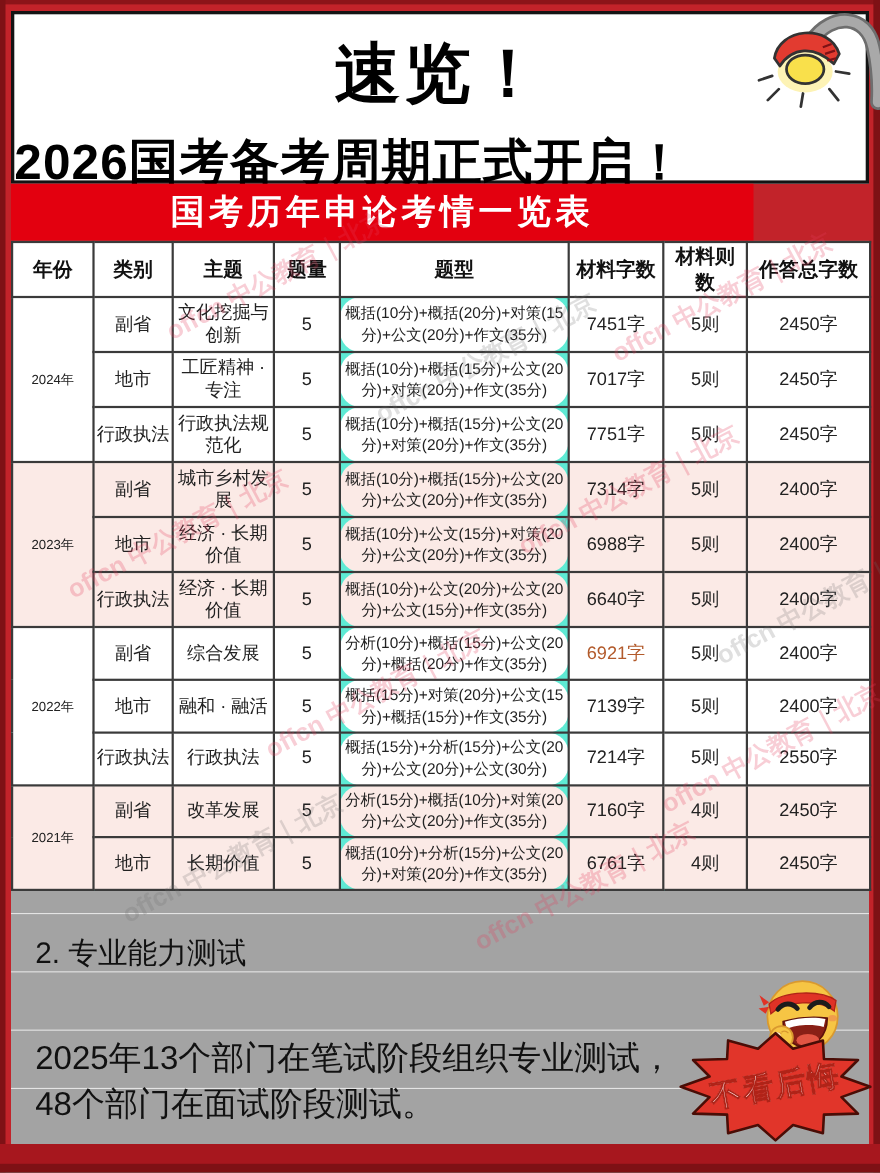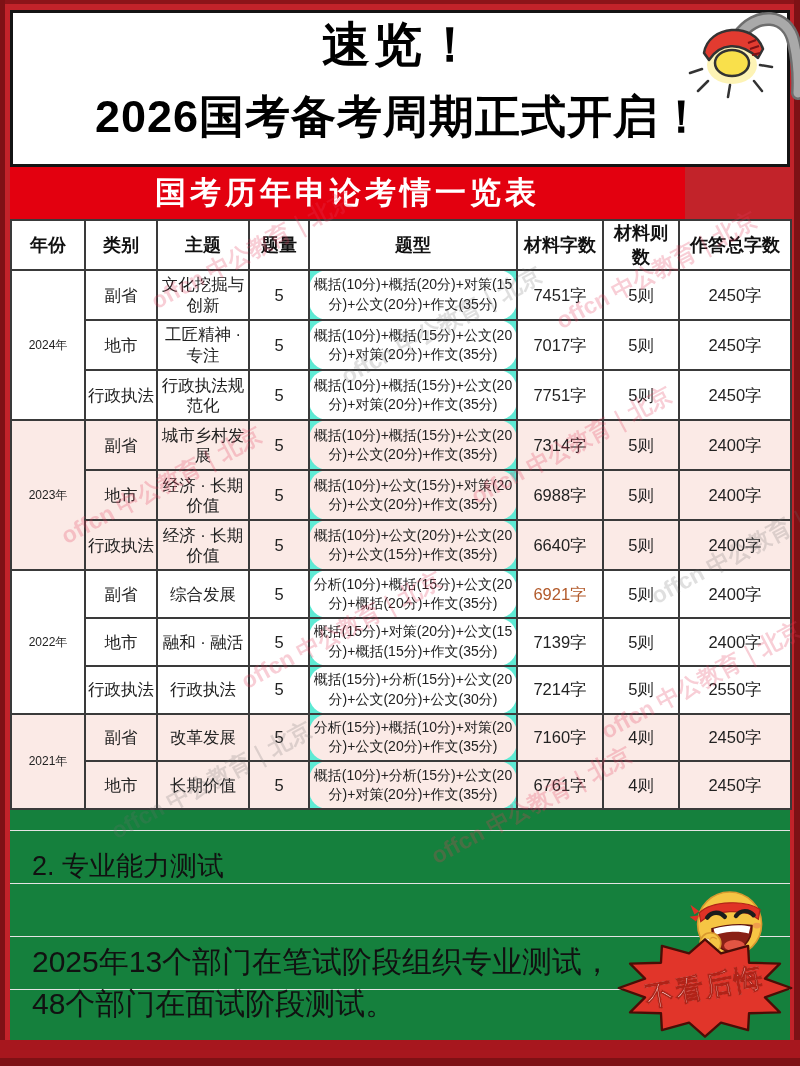--- a/index.html
+++ b/index.html
@@ -12,22 +12,22 @@
   .edge-top{position:absolute;left:0;top:0;width:100%;height:4px;background:#8c1419;z-index:2;}
   .edge-left{position:absolute;left:0;top:0;width:5px;height:100%;background:#7e1115;z-index:2;}
   .edge-right{position:absolute;right:0;top:0;width:6px;height:100%;background:#7e1115;z-index:2;}
   .bottom-bar{position:absolute;left:0;bottom:0;width:100%;height:26px;background:#a7171e;border-bottom:8px solid #7e1115;box-sizing:border-box;z-index:2;}
 
   
   .header-card{
     position:absolute;left:10px;top:10px;width:780px;height:157px;
     background:#ffffff;border:3px solid #141414;box-sizing:border-box;z-index:3;
   }
-  .title1{text-align:center;font-size:48px;font-weight:bold;color:#000;letter-spacing:4px;}
-  .title2{margin-top:10px;text-align:center;font-size:45px;font-weight:bold;color:#000;letter-spacing:1px;white-space:nowrap;}
+  .title1{margin-top:14px;text-align:center;font-size:60px;font-weight:bold;color:#000;letter-spacing:4px;}
+  .title2{margin-top:10px;font-size:45px;font-weight:bold;color:#000;letter-spacing:1px;white-space:nowrap;}
 
   
   .banner{
     position:absolute;left:10px;top:167px;width:675px;height:52px;background:#e3000f;
     display:flex;align-items:center;justify-content:center;z-index:3;
   }
   .banner-title{color:#fff;font-size:31px;font-weight:bold;letter-spacing:4px;}
 
   
   .table-wrap{position:absolute;left:10px;top:219px;width:780px;height:591px;background:#5eead4;z-index:3;}
@@ -40,21 +40,21 @@
   tr.white td{background:#ffffff;}
   tr.pink td{background:#fbeae6;}
   .hl{color:#b25a2b;margin-top:32px;}
 
   
   .wm{position:absolute;transform:rotate(-28deg);font-size:23px;font-weight:bold;
       color:rgba(226,60,90,0.25);white-space:nowrap;pointer-events:none;z-index:6;}
   .wm.gray{color:rgba(110,110,110,0.22);}
 
   
-  .notes{position:absolute;left:10px;top:810px;width:780px;height:230px;background:#15803d;z-index:3;overflow:hidden;}
+  .notes{position:absolute;left:10px;top:810px;width:780px;height:230px;background:#a3a3a3;z-index:3;overflow:hidden;}
   .rule{position:absolute;left:0;width:100%;height:1px;background:#e4e4e4;}
   .r1{top:20px;}.r2{top:73px;}.r3{top:126px;}.r4{top:179px;}
   .note{position:absolute;left:22px;color:#111;white-space:nowrap;}
   .note-heading{top:38px;font-size:27px;}
   .nl1{top:80px;font-size:30px;}
   .nl2{top:132px;font-size:30px;}
   .nl3{top:174px;font-size:30px;}
 
   .lamp{position:absolute;left:660px;top:4px;width:140px;height:102px;z-index:8;}
   .emoji{position:absolute;left:688px;top:884px;width:80px;height:80px;z-index:9;}

